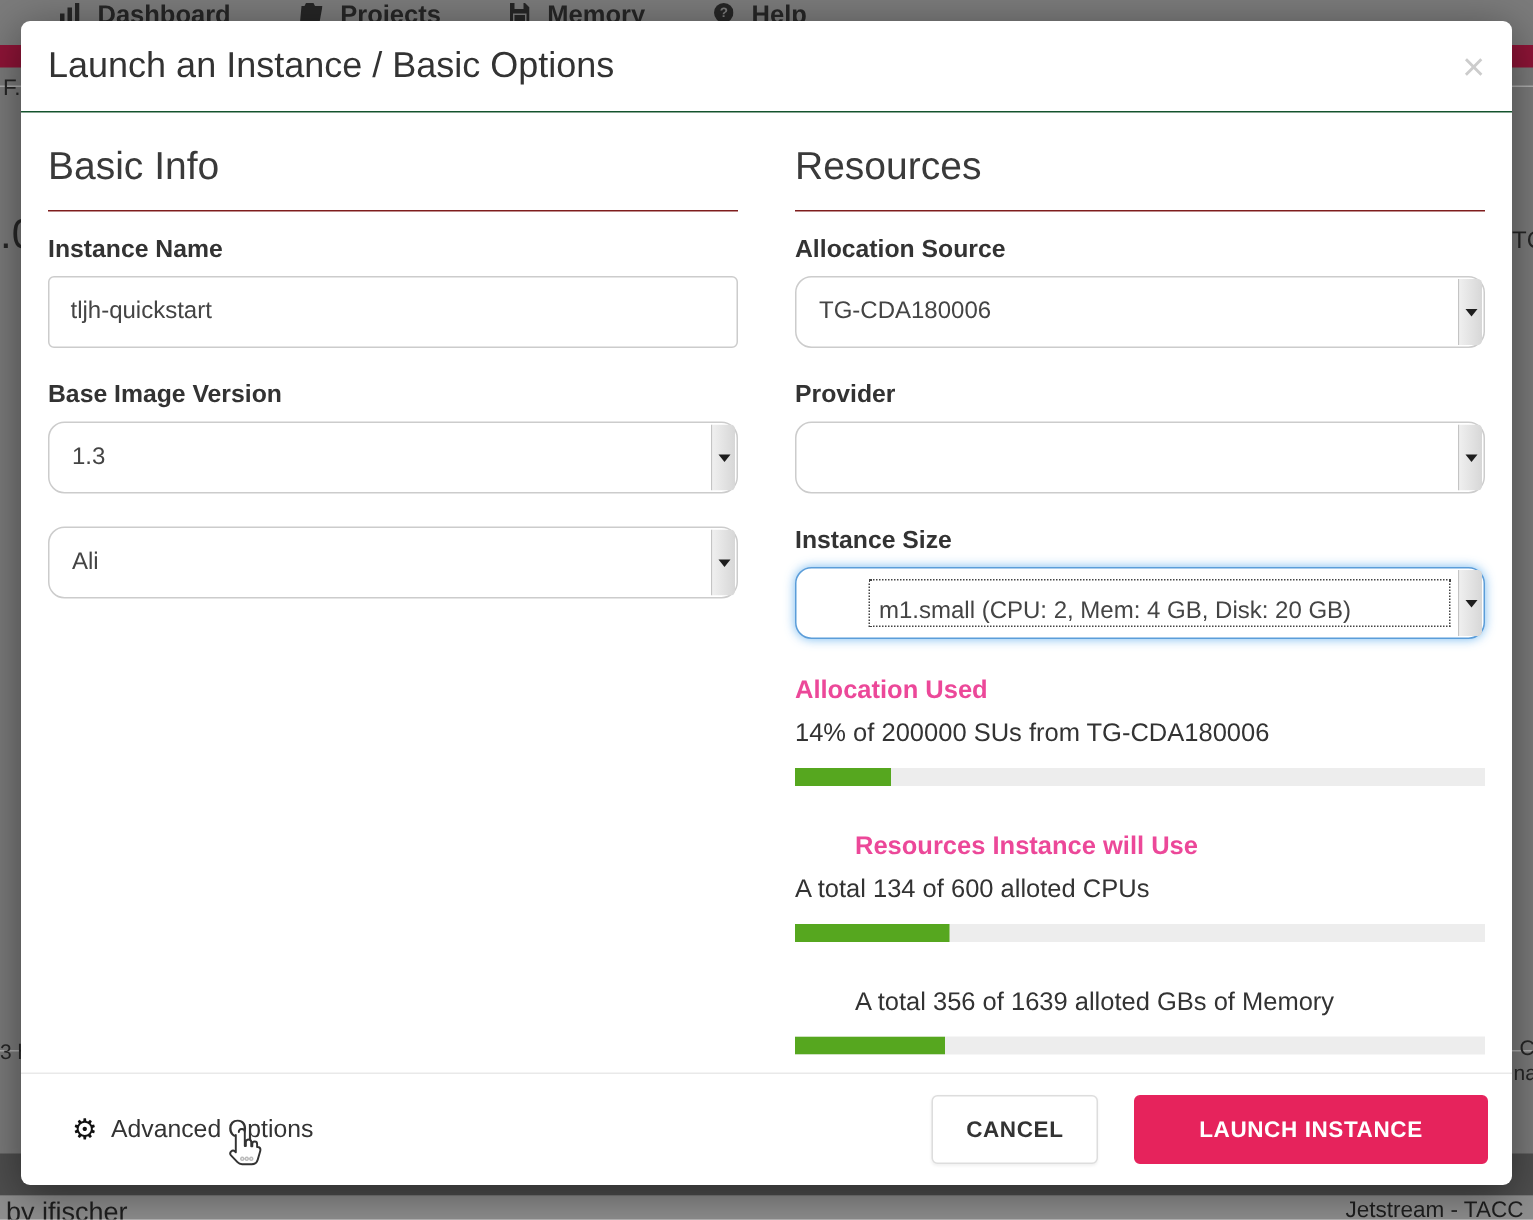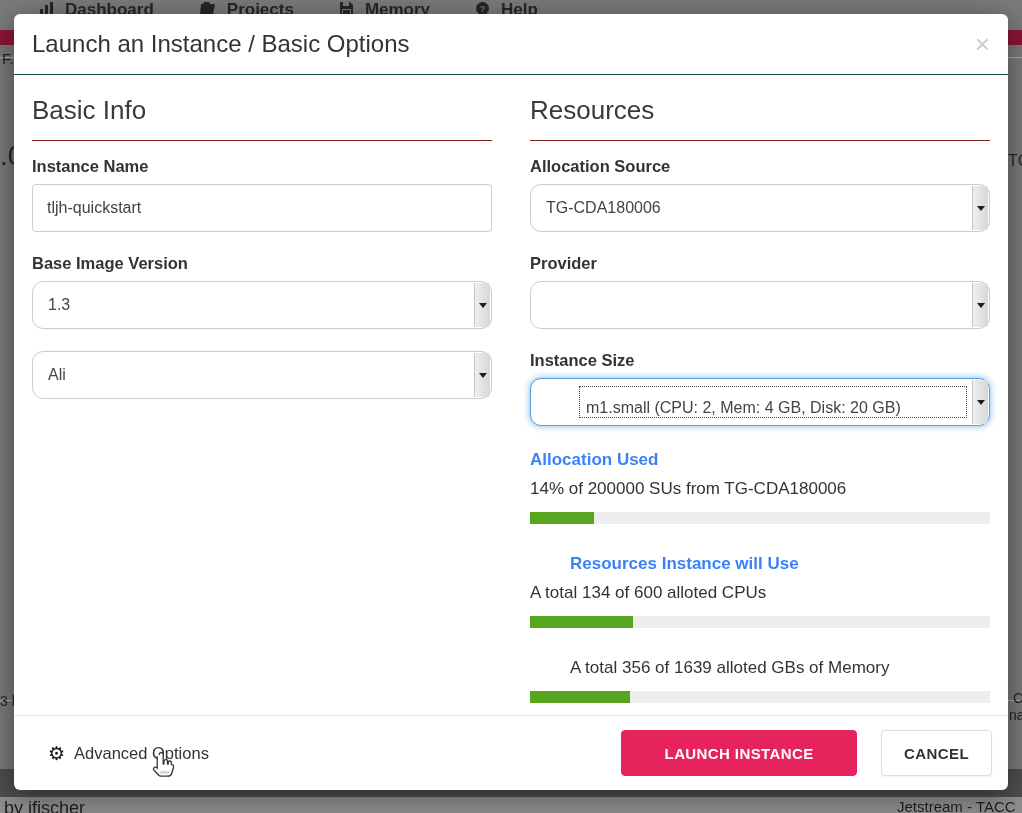--- a/index.html
+++ b/index.html
@@ -38,21 +38,21 @@
   .text-input{padding:0 14px;outline:none;}
   .select{position:relative;display:flex;align-items:center;padding-left:15px;cursor:pointer;border-radius:11px;}
   .select-arrow{position:absolute;top:1px;bottom:1px;right:1px;width:15px;
     background:linear-gradient(to right,#efefef,#d7d7d7);border-left:1px solid #c4c4c4;
     border-radius:0 3px 3px 0;display:flex;align-items:center;justify-content:center;}
   .select-arrow .tri{width:0;height:0;border:4px solid transparent;border-top:5px solid #1d1d1d;margin-top:4px;}
   .select.focused{border-color:#5b9dd9;box-shadow:0 0 7px rgba(82,168,236,.8);}
   .select.focused .dotted{position:absolute;left:8px;right:22px;top:7px;bottom:7px;
     border:1px dotted #444;display:flex;align-items:flex-end;padding-left:6px;margin-left:40px;}
   .select.focused{padding-left:0;}
-  .sec-head{font-size:17px;font-weight:700;color:#3b82f6;margin-top:24px;}
+  .sec-head{font-size:17px;font-weight:700;color:#ec4899;margin-top:24px;}
   .sec-text{font-size:17px;color:#333;margin-top:9px;}
   .bar{height:12px;background:#ededed;margin-top:13px;overflow:hidden;}
   .bar-fill{height:100%;background:#56a71f;}
   .gap30{margin-top:30px;margin-left:40px;}
   
   .modal-footer{position:absolute;left:0;right:0;bottom:0;height:74px;border-top:1px solid #e9e9e9;
     display:flex;align-items:center;justify-content:space-between;padding:0 16px 0 34px;}
   .adv{display:flex;align-items:center;gap:9px;font-size:16.5px;color:#333;cursor:pointer;}
   .gear{font-size:19px;color:#111;line-height:1;}
   .btns{display:flex;gap:24px;}
@@ -202,22 +202,22 @@
       </div>
     </div>
   </div>
 
   <div class="modal-footer">
     <div class="adv">
       <span class="gear">⚙</span>
       <span>Advanced Options</span>
     </div>
     <div class="btns">
+      <div class="btn btn-cancel">CANCEL</div>
       <div class="btn btn-launch">LAUNCH INSTANCE</div>
-      <div class="btn btn-cancel">CANCEL</div>
     </div>
   </div>
 </div>
 
 <div class="cursor">
   <svg width="26" height="29" viewBox="0 0 26 29">
     <path d="M9.2 2.6 C9.2 1.4 10.1 .6 11.2 .6 C12.3 .6 13.2 1.4 13.2 2.6 L13.2 12 L13.9 12 L13.9 9.4 C13.9 8.4 14.7 7.6 15.7 7.6 C16.7 7.6 17.5 8.4 17.5 9.4 L17.5 12.2 L18.2 12.2 L18.2 10.6 C18.2 9.7 18.9 9 19.8 9 C20.7 9 21.4 9.7 21.4 10.6 L21.4 12.6 L21.8 12.6 C22.8 12.6 23.6 13.4 23.6 14.4 C23.6 14.7 23.6 15 23.5 15.3 L21.8 21.2 C21.3 23 19.7 24.2 17.8 24.2 L11.4 24.2 C10.2 24.2 9.1 23.7 8.3 22.8 L4 18.2 C3.3 17.4 3.4 16.3 4.1 15.6 C4.8 15 5.9 15 6.6 15.6 L7.2 16.2 L7.2 4.6" fill="#ffffff" stroke="#333" stroke-width="1.3" stroke-linejoin="round" stroke-linecap="round"></path>
     <path d="M11.5 19.5 a1 1 0 1 0 .01 0 M14.5 19.5 a1 1 0 1 0 .01 0 M17.5 19.5 a1 1 0 1 0 .01 0" fill="none" stroke="#bbb" stroke-width="1"></path>
   </svg>
 </div>

